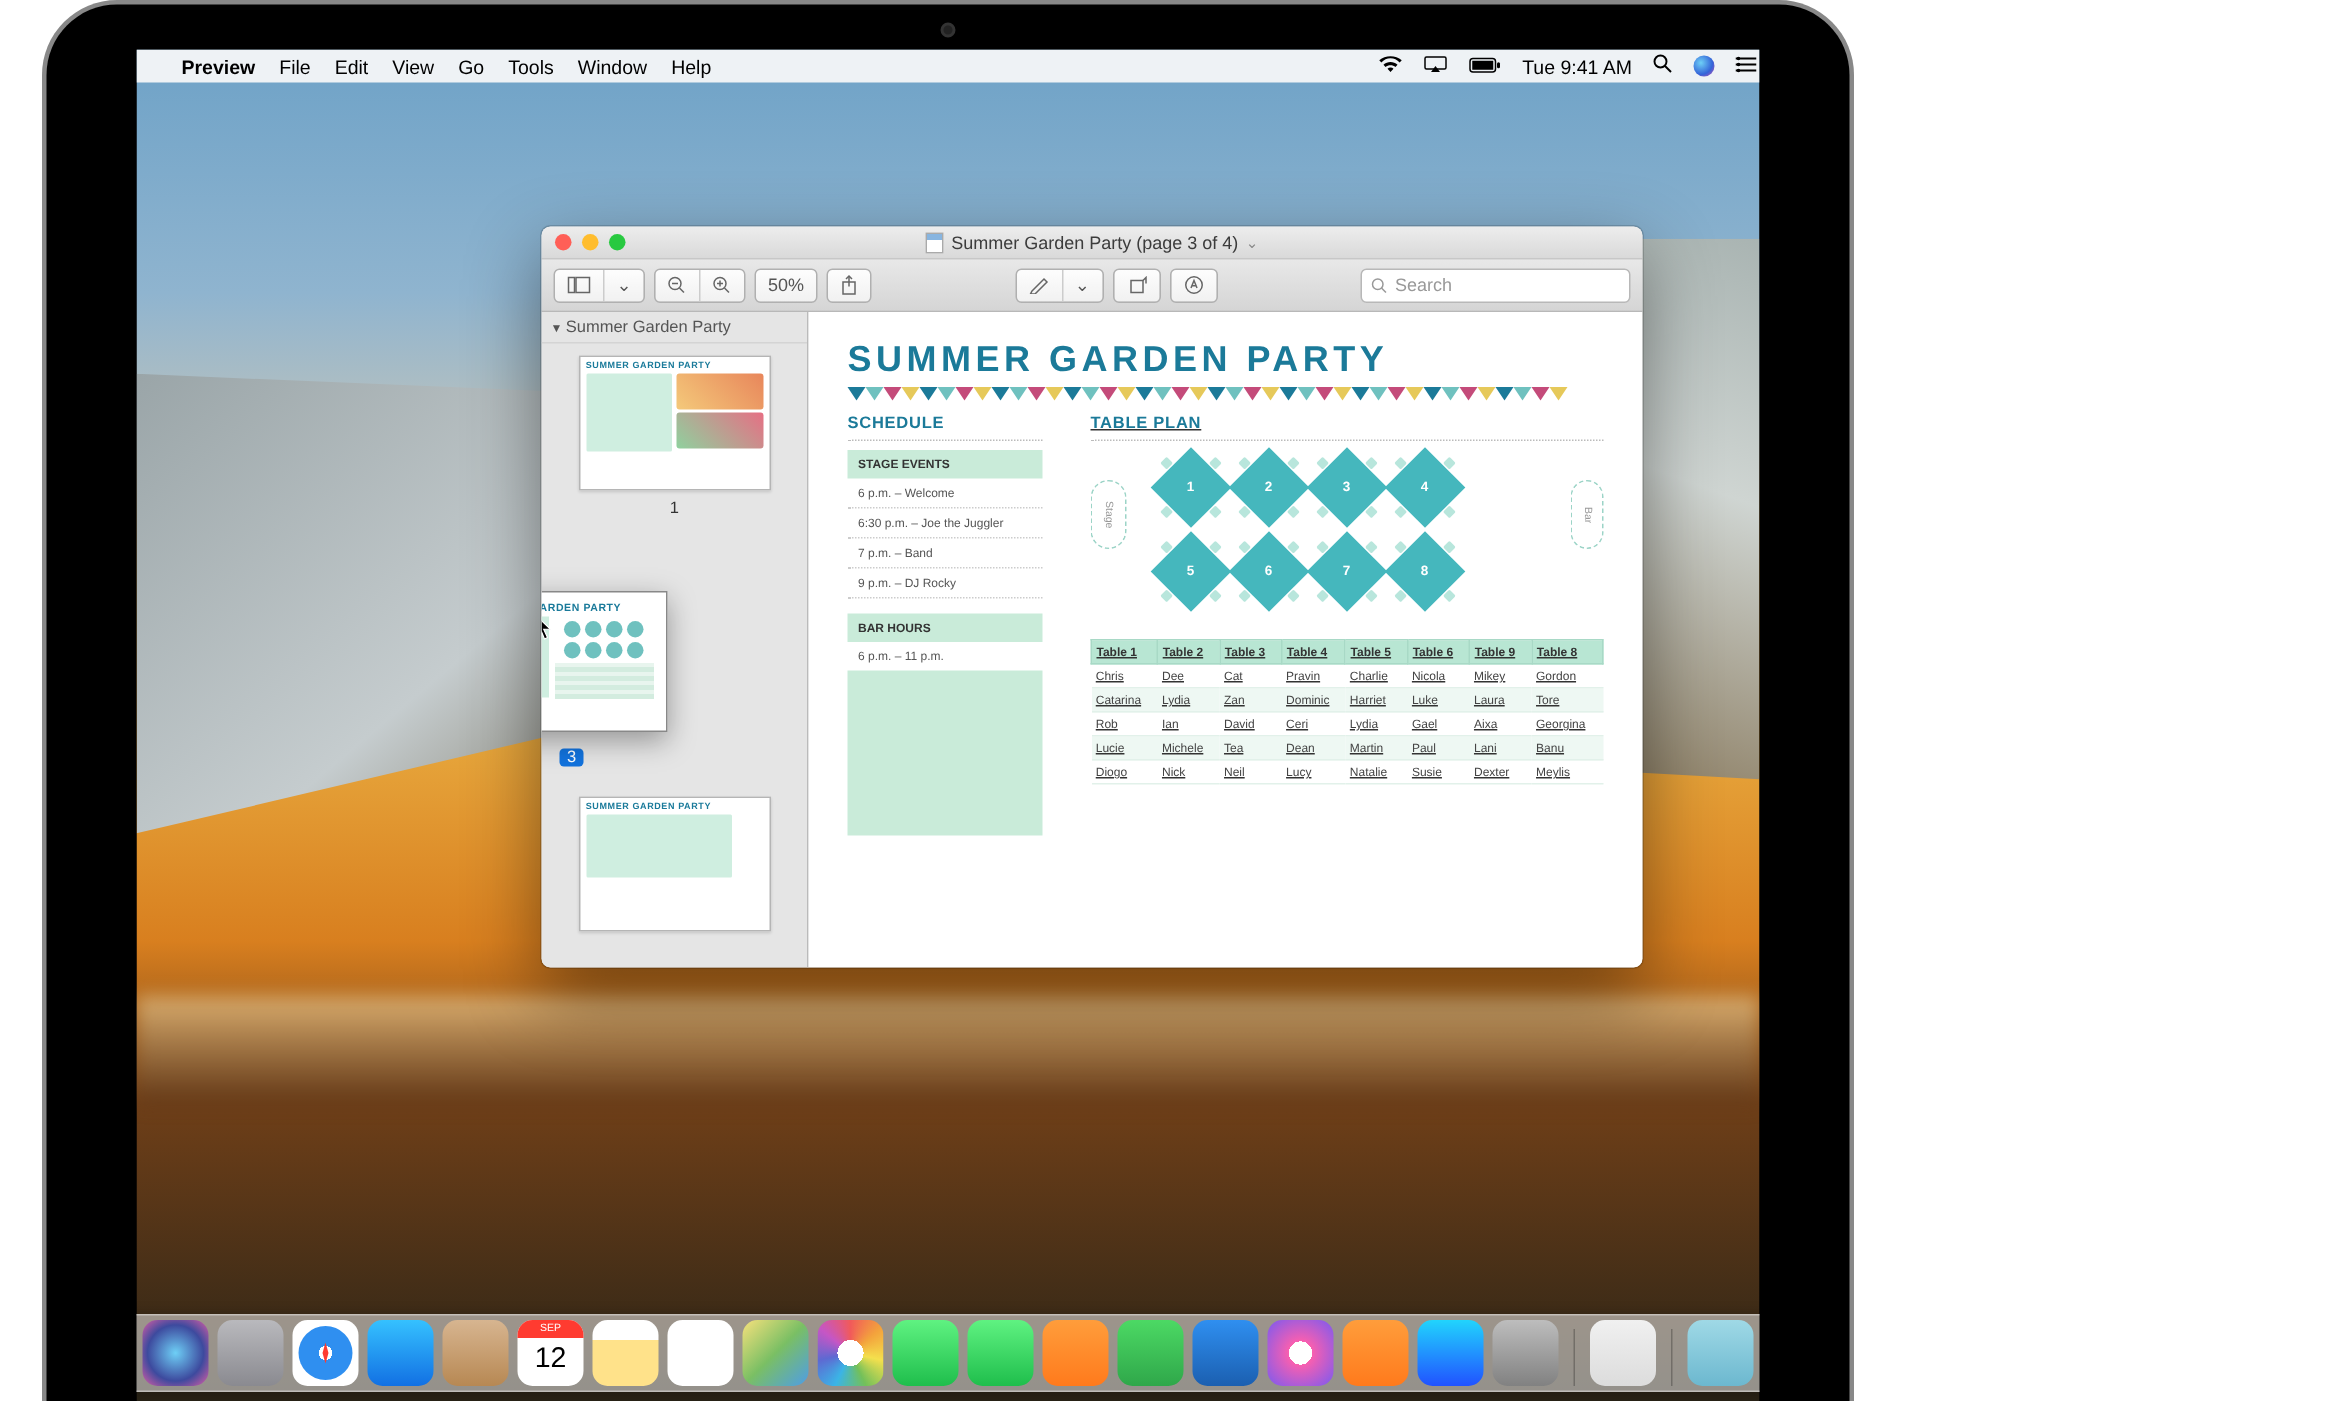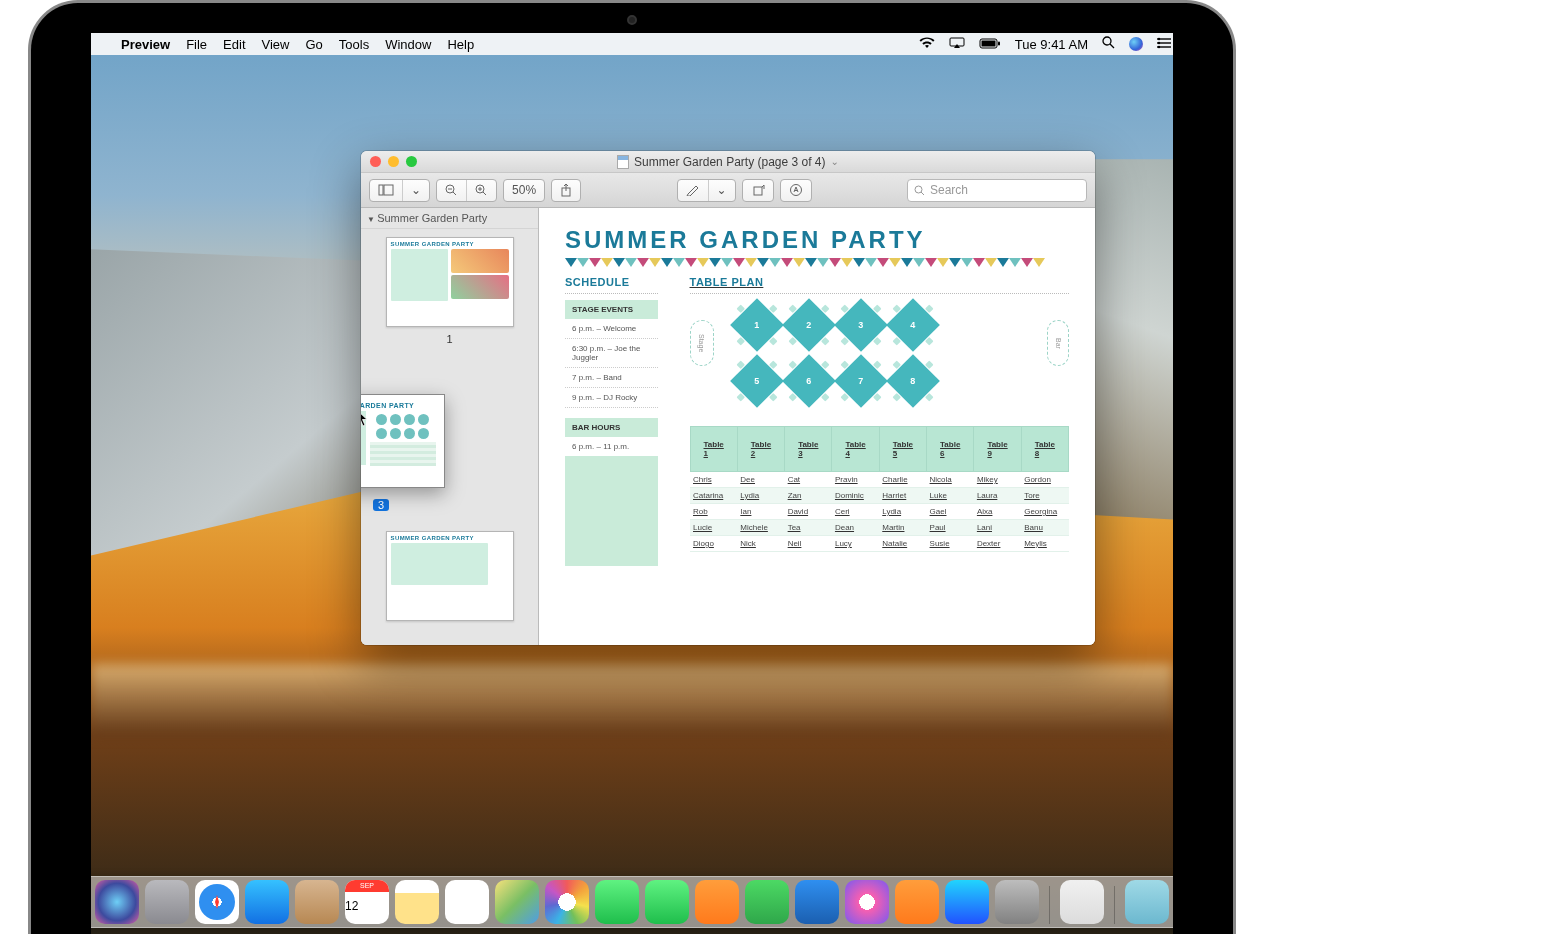--- a/index.html
+++ b/index.html
@@ -91,21 +91,21 @@
 .trow { position:absolute; display:flex; gap:14px; }
 .tr1{top:6px;left:48px}.tr2{top:62px;left:48px}
 .dtable { width:38px; height:38px; background:#45b7bd; transform:rotate(45deg); display:flex; align-items:center; justify-content:center; color:#fff; font-size:9px; font-weight:700; position:relative; }
 .dtable span{transform:rotate(-45deg)}
 .dtable::before,.dtable::after { content:""; position:absolute; width:6px; height:6px; background:#b8e6dc; border-radius:1px; }
 .dtable::before{top:-7px;left:50%;transform:translateX(-50%)}
 .dtable::after{bottom:-7px;left:50%;transform:translateX(-50%)}
 .seat-l,.seat-r{position:absolute;width:6px;height:6px;background:#b8e6dc;border-radius:1px;top:50%;transform:translateY(-50%)}
 .seat-l{left:-7px}.seat-r{right:-7px}
 table.guests { width:100%; border-collapse:collapse; font-size:8px; margin-top:6px; }
-table.guests th { background:#b8e6d3; padding:13px; text-align:left; font-weight:700; border:1px solid #a8d9c6; }
+table.guests th { background:#b8e6d3; padding:3px; text-align:left; font-weight:700; border:1px solid #a8d9c6; }
 table.guests td { padding:3px; border-bottom:1px solid #e2f1ea; color:#444; }
 table.guests tr:nth-child(even) td { background:#eef8f3; }
 </style>
 </head>
 <body>
 
 <div class="laptop">
   <div class="camera"></div>
   <div class="screen">
     <div class="wall">
@@ -519,21 +519,21 @@
           <div style="position:absolute;inset:4px;border-radius:50%;background:radial-gradient(circle,#fff 18%,#2f8ff0 18%);display:flex;align-items:center;justify-content:center">
             <svg width="20" height="20">
               <path d="M10 3 12 10 10 17 8 10z" fill="#ff3b30"></path>
             </svg>
           </div>
         </div>
         <div class="ic" style="background: linear-gradient(rgb(53, 193, 255), rgb(18, 112, 227));"></div>
         <div class="ic" style="background: linear-gradient(rgb(215, 181, 144), rgb(183, 136, 83));"></div>
         <div class="ic" style="background: rgb(255, 255, 255);">
           <div style="height:12px;background:#ff3b30;border-radius:10px 10px 0 0;font-size:7px;color:#fff;text-align:center;line-height:12px">SEP</div>
-          <div style="font-size:12px;font-weight:300;line-height:28px">12</div>
+          <div style="font-size:19px;text-align:center;font-weight:300;line-height:28px">12</div>
         </div>
         <div class="ic" style="background: linear-gradient(rgb(255, 255, 255) 30%, rgb(255, 226, 138) 30%);"></div>
         <div class="ic" style="background: rgb(255, 255, 255);"></div>
         <div class="ic" style="background: linear-gradient(135deg, rgb(246, 225, 124), rgb(122, 191, 100) 50%, rgb(79, 157, 230));"></div>
         <div class="ic" style="background: radial-gradient(circle, rgb(255, 255, 255) 28%, transparent 28%), conic-gradient(rgb(241, 90, 90), rgb(243, 163, 60), rgb(244, 224, 77), rgb(115, 192, 90), rgb(59, 180, 230), rgb(94, 105, 210), rgb(197, 86, 197), rgb(241, 90, 90));"></div>
         <div class="ic" style="background: linear-gradient(rgb(95, 242, 129), rgb(31, 190, 76));"></div>
         <div class="ic" style="background: linear-gradient(rgb(95, 242, 129), rgb(31, 190, 76));"></div>
         <div class="ic" style="background: linear-gradient(rgb(255, 157, 59), rgb(255, 122, 28));"></div>
         <div class="ic" style="background: linear-gradient(rgb(76, 217, 100), rgb(47, 167, 74));"></div>
         <div class="ic" style="background: linear-gradient(rgb(47, 143, 240), rgb(27, 95, 176));"></div>

